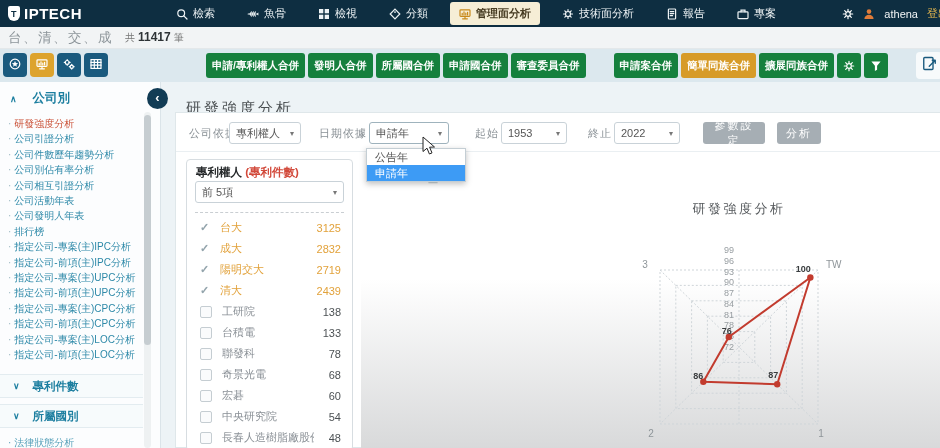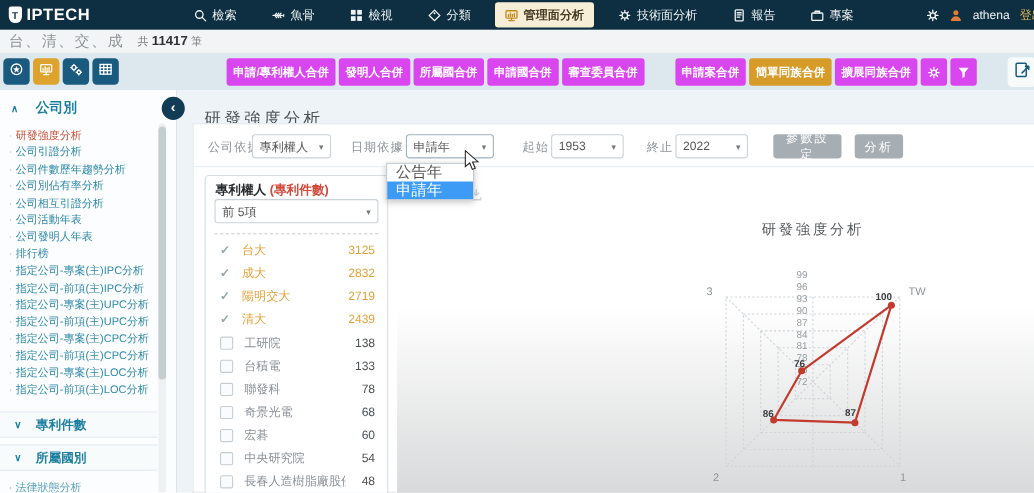--- a/index.html
+++ b/index.html
@@ -32,21 +32,21 @@
   .query-count{font-size:10px;color:#777;margin-left:12px;display:flex;align-items:baseline;gap:3px}
   .query-count b{font-size:12px;color:#2e3336}
 
   
   .toolbar{position:absolute;left:0;top:49px;width:940px;height:33px;background:#dce8ee}
   .tool-icons{position:absolute;left:3px;top:4px;display:flex;gap:3px}
   .tbtn{width:24px;height:24px;border-radius:4px;background:#1a5a7e;color:#fff;
         display:flex;align-items:center;justify-content:center;cursor:pointer}
   .tbtn.active{background:#dda32d}
   .merge-row{position:absolute;right:52px;top:4px;display:flex;gap:3px;align-items:center}
-  .mbtn{height:25px;padding:0 6px;background:#d946ef;color:#fff;font-size:10.5px;font-weight:bold;
+  .mbtn{height:25px;padding:0 6px;background:#15803d;color:#fff;font-size:10.5px;font-weight:bold;
         border:none;border-radius:3px;display:flex;align-items:center;white-space:nowrap;cursor:pointer}
   .mbtn.hl{background:#d79b28}
   .mbtn.gapped{margin-left:25px}
   .sqbtn{width:24px;height:25px;padding:0}
   .sqbtn .ico{margin:0 auto;display:flex}
   .export-btn{position:absolute;left:916px;top:3px;width:26px;height:27px;background:#f7fafb;
         border-radius:4px;color:#1a5a7e;display:flex;align-items:center;justify-content:center;cursor:pointer}
 
   
   .sidebar{position:absolute;left:0;top:82px;width:160px;height:366px;background:#fcfdfe;
@@ -75,22 +75,22 @@
   .panel{position:absolute;left:15px;top:30px;width:765px;height:336px;background:#fff;
         border:1px solid #dfe7ea;border-right:none;box-sizing:border-box}
   .filter-row{position:absolute;left:0;top:0;width:100%;height:38px;border-bottom:1px solid #eaeff2}
   .flabel{position:absolute;top:13px;font-size:11px;color:#8a9196;letter-spacing:1px}
   .fselect{position:absolute;top:9px;height:22px;background:#fff;border:1px solid #c9d2d8;border-radius:3px;
         font-size:11px;color:#555;display:flex;align-items:center;justify-content:space-between;
         padding:0 6px;box-sizing:border-box;cursor:pointer}
   .fselect .chev{color:#777;font-size:8px;margin-left:4px}
   .gbtn{position:absolute;top:9px;height:22px;background:#a6aeb4;color:#fff;font-size:11px;border:none;
         border-radius:3px;display:flex;align-items:center;justify-content:center;letter-spacing:2px;cursor:pointer}
-  .dd-menu{position:absolute;left:175px;top:35px;width:80px;background:#fff;border:1px solid #c4ced4;
-        box-shadow:0 2px 6px rgba(0,0,0,.25);z-index:10;font-size:14px;box-sizing:border-box}
+  .dd-menu{position:absolute;left:190px;top:35px;width:100px;background:#fff;border:1px solid #c4ced4;
+        box-shadow:0 2px 6px rgba(0,0,0,.25);z-index:10;font-size:11px;box-sizing:border-box}
   .dd-opt{height:16px;display:flex;align-items:center;padding-left:8px;color:#555;cursor:pointer}
   .dd-opt.sel{background:#3d9bf5;color:#fff}
   .cursor{position:absolute;left:246px;top:23px;z-index:11;pointer-events:none}
 
   
   .holders{position:absolute;left:10px;top:46px;width:167px;height:292px;background:#fff;
         border:1px solid #d7dde1;border-radius:4px;box-sizing:border-box;z-index:2;overflow:hidden}
   .h-head{position:absolute;left:9px;top:5px;font-size:11.5px;color:#26292b;font-weight:bold;white-space:nowrap}
   .h-head .paren{color:#d2493a}
   .h-select{position:absolute;left:8px;top:21px;width:149px;height:22px}

